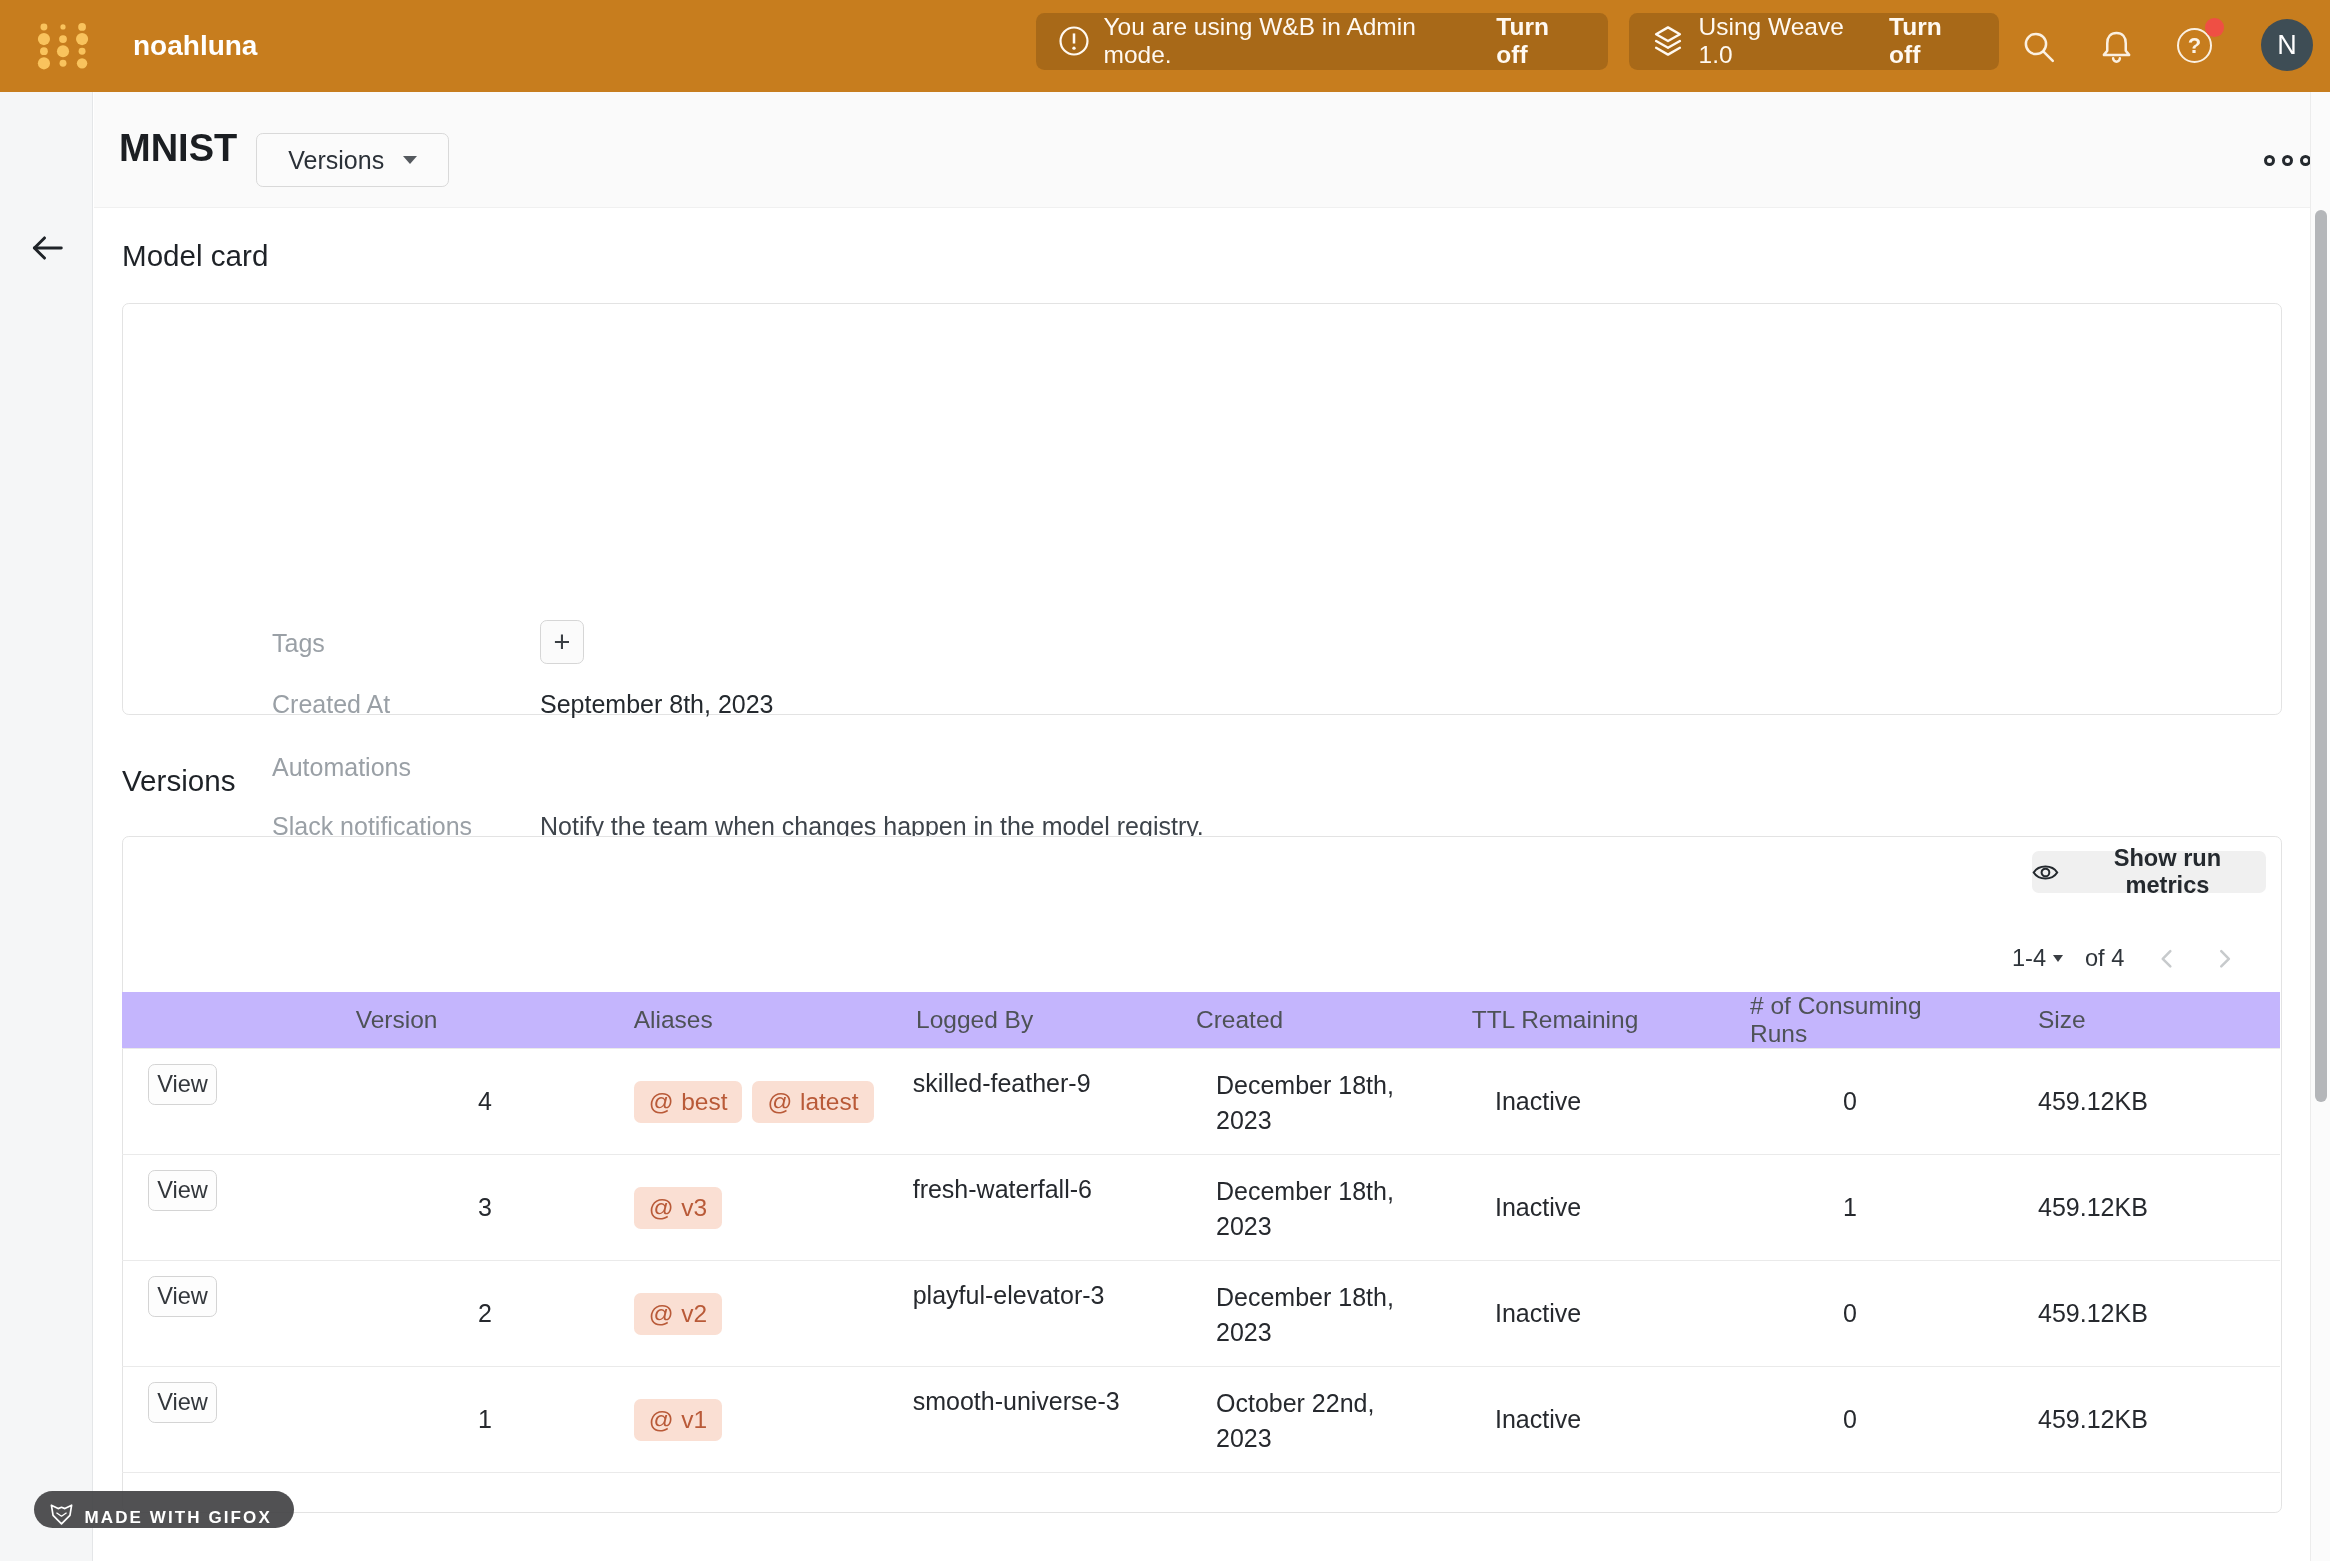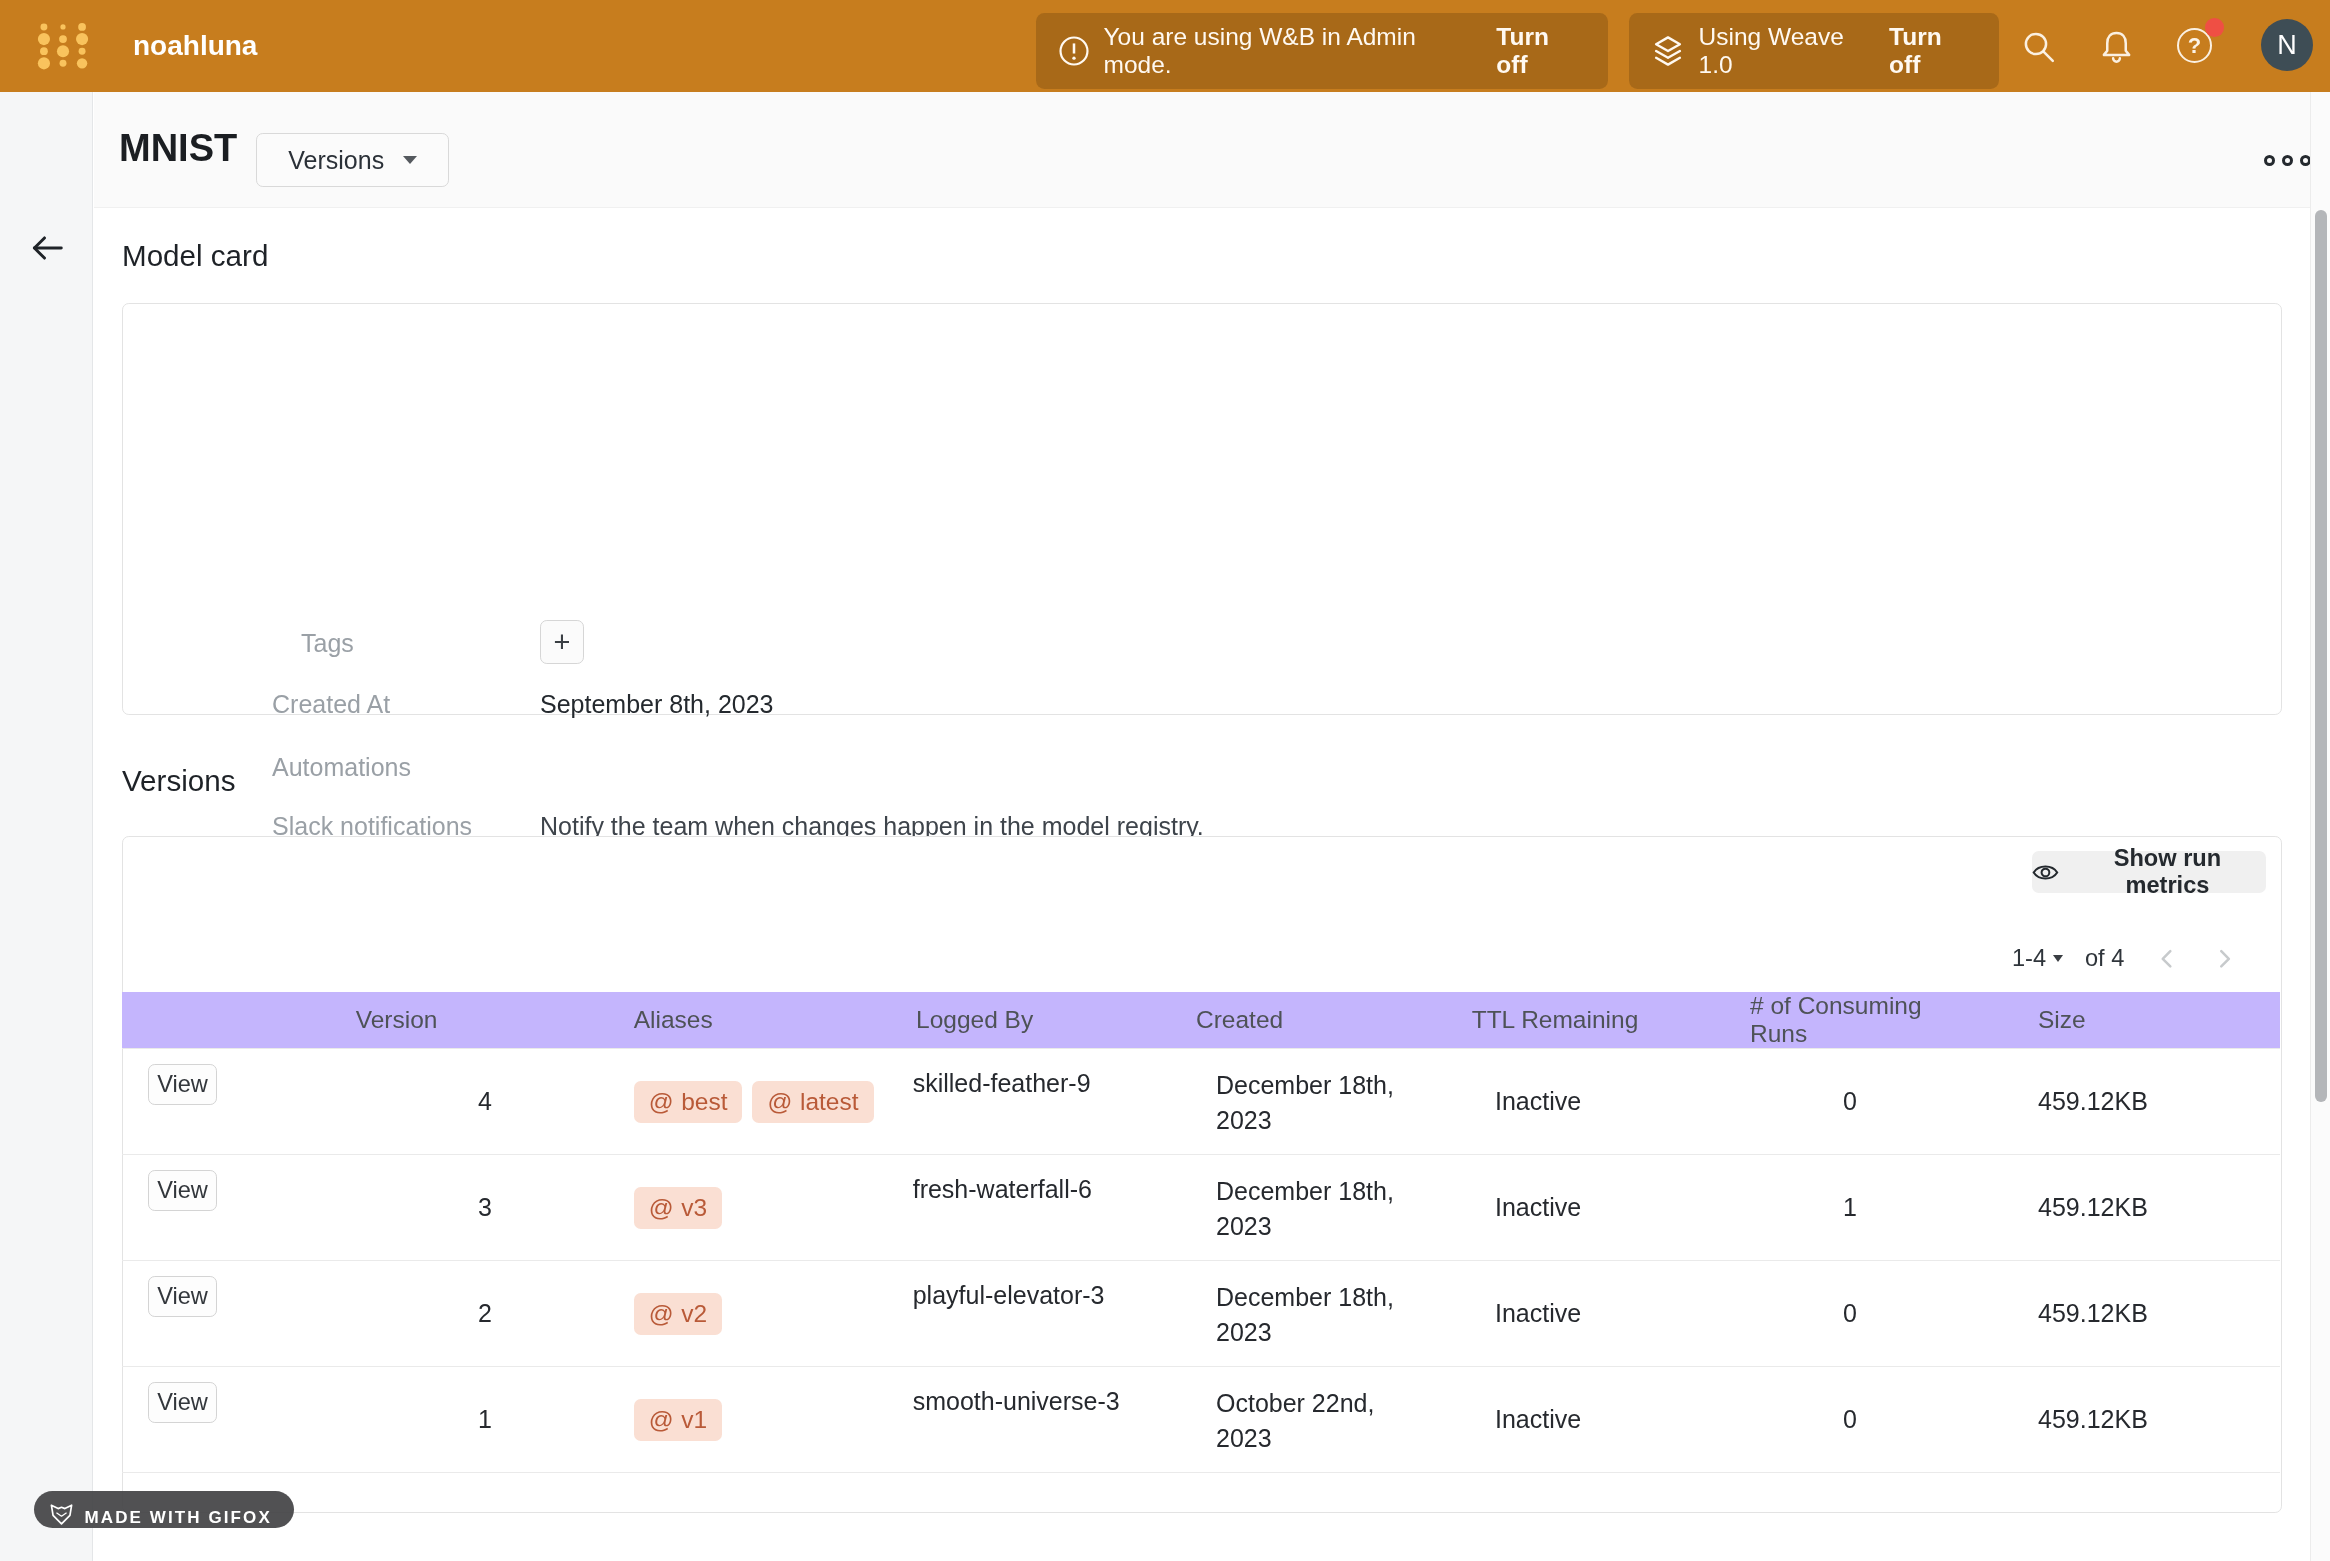--- a/index.html
+++ b/index.html
@@ -4,21 +4,21 @@
 <style>
   * { margin:0; padding:0; box-sizing:border-box; }
   html,body { width:2330px; height:1562px; }
   body { font-family:"Liberation Sans", sans-serif; background:#ffffff; color:#24292E; overflow:hidden; }
   .page { position:relative; width:2330px; height:1562px; background:#ffffff; }
 
   
   .topbar { position:absolute; left:0; top:0; width:2330px; height:92px; background:#C77D1E; }
   .logo { position:absolute; left:37px; top:20px; width:52px; height:52px; }
   .brand { position:absolute; left:133px; top:0; height:92px; line-height:92px; color:#ffffff; font-size:28px; font-weight:bold; }
-  .tb-banner { position:absolute; top:12.7px; height:76px; background:rgba(30,14,0,0.18); border-radius:8.4px; display:flex; align-items:center; padding:16px 22px; color:#FFF9F1; font-size:24.5px; }
+  .tb-banner { position:absolute; top:12.7px; height:57px; background:rgba(30,14,0,0.18); border-radius:8.4px; display:flex; align-items:center; padding:16px 22px; color:#FFF9F1; font-size:24.5px; }
   .tb-banner .bold { font-weight:bold; margin-left:10px; cursor:pointer; }
   .admin-banner { left:1036px; width:572px; }
   .weave-banner { left:1629px; width:370px; }
   .tb-banner svg { flex:0 0 auto; margin-right:13.5px; }
   .tb-icon { position:absolute; top:28px; width:37px; height:37px; cursor:pointer; }
   .help-wrap { position:absolute; left:2177px; top:28px; width:37px; height:37px; }
   .help-circle { width:35px; height:35px; border:2.5px solid rgba(255,250,242,0.92); border-radius:50%; color:rgba(255,250,242,0.95); font-size:22px; font-weight:bold; display:flex; align-items:center; justify-content:center; cursor:pointer; }
   .red-dot { position:absolute; right:-10px; top:-10px; width:18.6px; height:18.6px; border-radius:50%; background:#EF4F44; }
   .avatar { position:absolute; left:2261px; top:19.4px; width:52px; height:52px; border-radius:50%; background:#3E4D55; color:#fff; font-size:27px; display:flex; align-items:center; justify-content:center; cursor:pointer; }
 
@@ -164,21 +164,21 @@
   </div>
   <div class="overflow-menu">
       <i></i>
       <i></i>
       <i></i>
     </div>
 
   <div class="section-h" style="left:122px; top:239px;">Model card</div>
 
   <div class="card card1">
-    <div class="mc-label" style="top:323px;margin-left:29px;">Tags</div>
+    <div class="mc-label" style="top:323px;">Tags</div>
     <button class="plus-btn">+</button>
 
     <div class="mc-label" style="top:384px;">Created At</div>
     <div class="mc-value" style="top:384px;">September 8th, 2023</div>
 
     <div class="mc-label" style="top:447px;">Automations</div>
 
     <div class="mc-label" style="top:506px;">Slack notifications</div>
     <div class="mc-value mc-muted" style="top:506px;">Notify the team when changes happen in the model registry.</div>
     <button class="slack-btn">Connect Slack</button>

